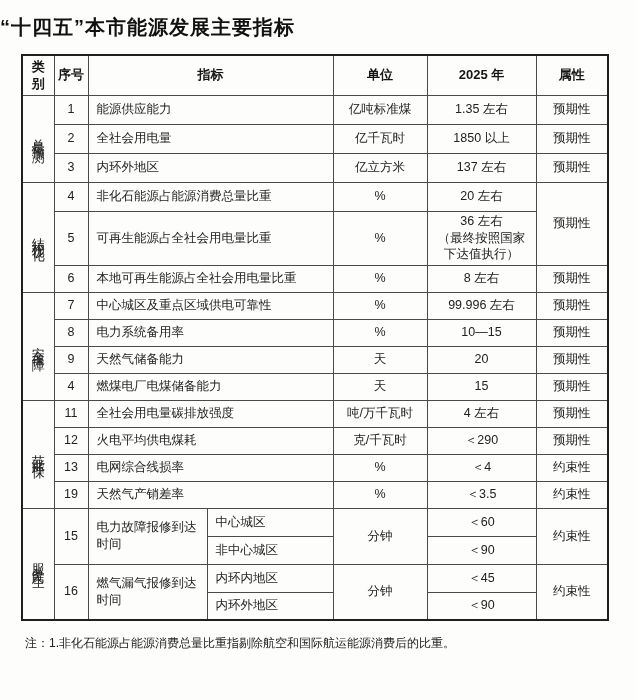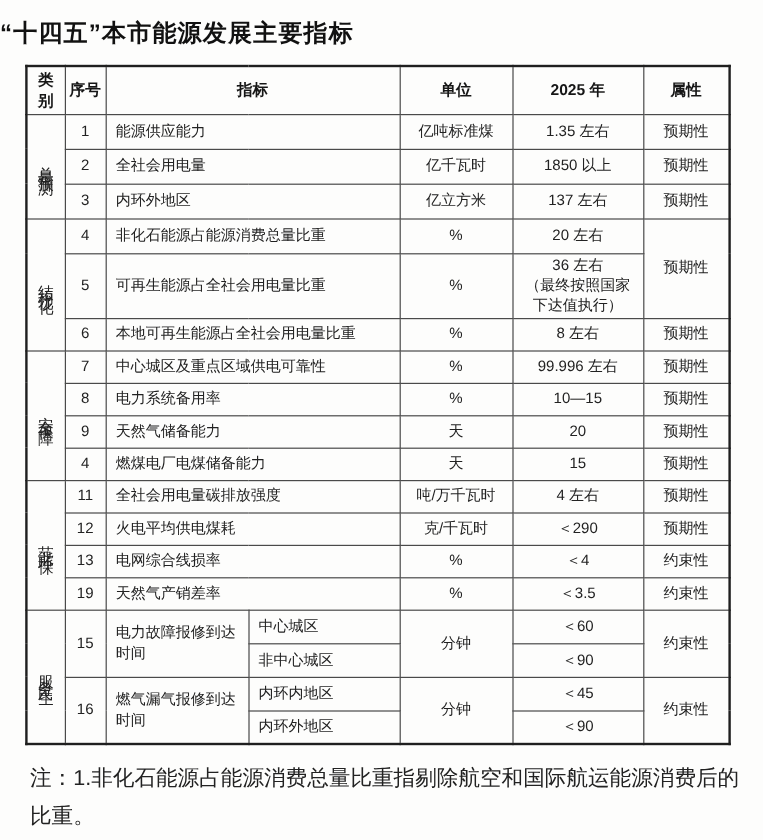--- a/index.html
+++ b/index.html
@@ -53,21 +53,21 @@
     text-orientation:upright;
     letter-spacing:4px;
     line-height:1;
     font-size:13px;
   }
   td.ind, td.sub { text-align:left; padding-left:8px; }
   td.target { white-space:pre-line;margin-top:48px; }
 
   .notes {
     margin:12px 18px 0 25px;
-    font-size:18px;
+    font-size:12px;
     line-height:1.75;
     color:#222;
   }
   .note-2 { padding-left:50px; text-indent:-25px; }
 </style>
 </head>
 <body>
 
 <div class="page">
 

